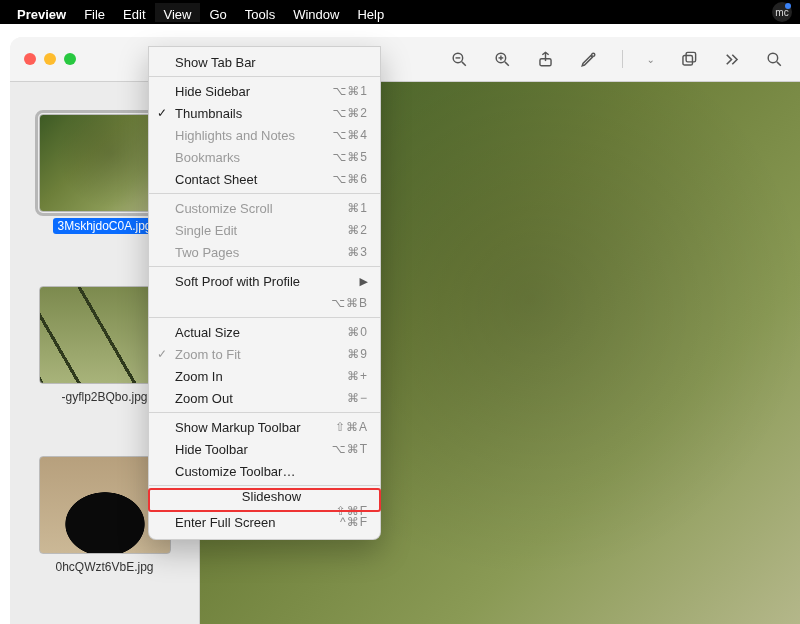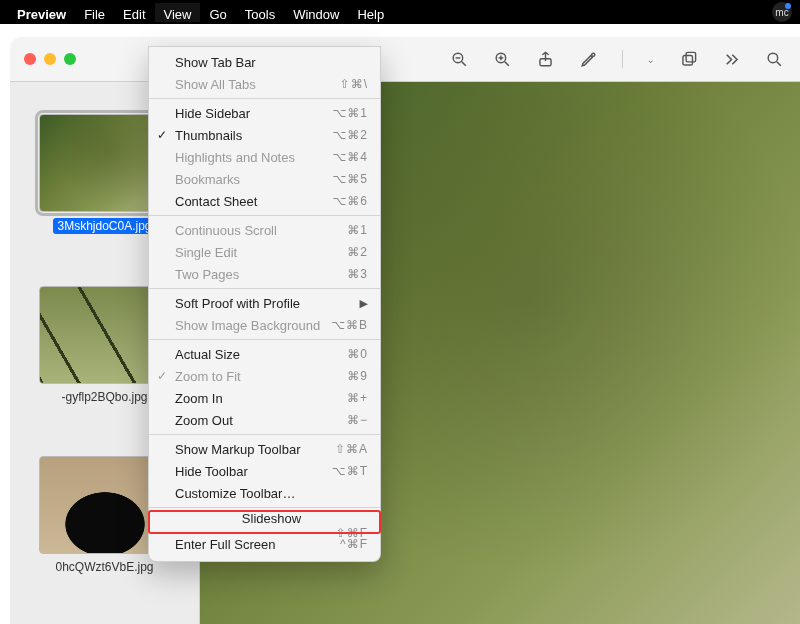--- a/index.html
+++ b/index.html
@@ -162,24 +162,20 @@
     <div class="main">
       <div class="photo pine"></div>
     </div>
   </div>
 </div>
 
 <div class="menu" id="view-menu">
     <div class="row">
       <span>Show Tab Bar</span>
     </div>
-    <div class="row disabled">
-      <span>Show All Tabs</span>
-      <span class="sc">⇧⌘\</span>
-    </div>
     <hr>
     <div class="row">
       <span>Hide Sidebar</span>
       <span class="sc">⌥⌘1</span>
     </div>
     <div class="row">
       <span class="chk">✓</span>
       <span>Thumbnails</span>
       <span class="sc">⌥⌘2</span>
     </div>
@@ -190,38 +186,37 @@
     <div class="row disabled">
       <span>Bookmarks</span>
       <span class="sc">⌥⌘5</span>
     </div>
     <div class="row">
       <span>Contact Sheet</span>
       <span class="sc">⌥⌘6</span>
     </div>
     <hr>
     <div class="row disabled">
-      <span>Continuous Scroll</span>
+      <span>Customize Scroll</span>
       <span class="sc">⌘1</span>
     </div>
     <div class="row disabled">
       <span>Single Edit</span>
       <span class="sc">⌘2</span>
     </div>
     <div class="row disabled">
       <span>Two Pages</span>
       <span class="sc">⌘3</span>
     </div>
     <hr>
     <div class="row">
       <span>Soft Proof with Profile</span>
       <span class="sub">▶</span>
     </div>
     <div class="row disabled">
-      <span>Show Image Background</span>
       <span class="sc">⌥⌘B</span>
     </div>
     <hr>
     <div class="row">
       <span>Actual Size</span>
       <span class="sc">⌘0</span>
     </div>
     <div class="row disabled">
       <span class="chk">✓</span>
       <span>Zoom to Fit</span>

